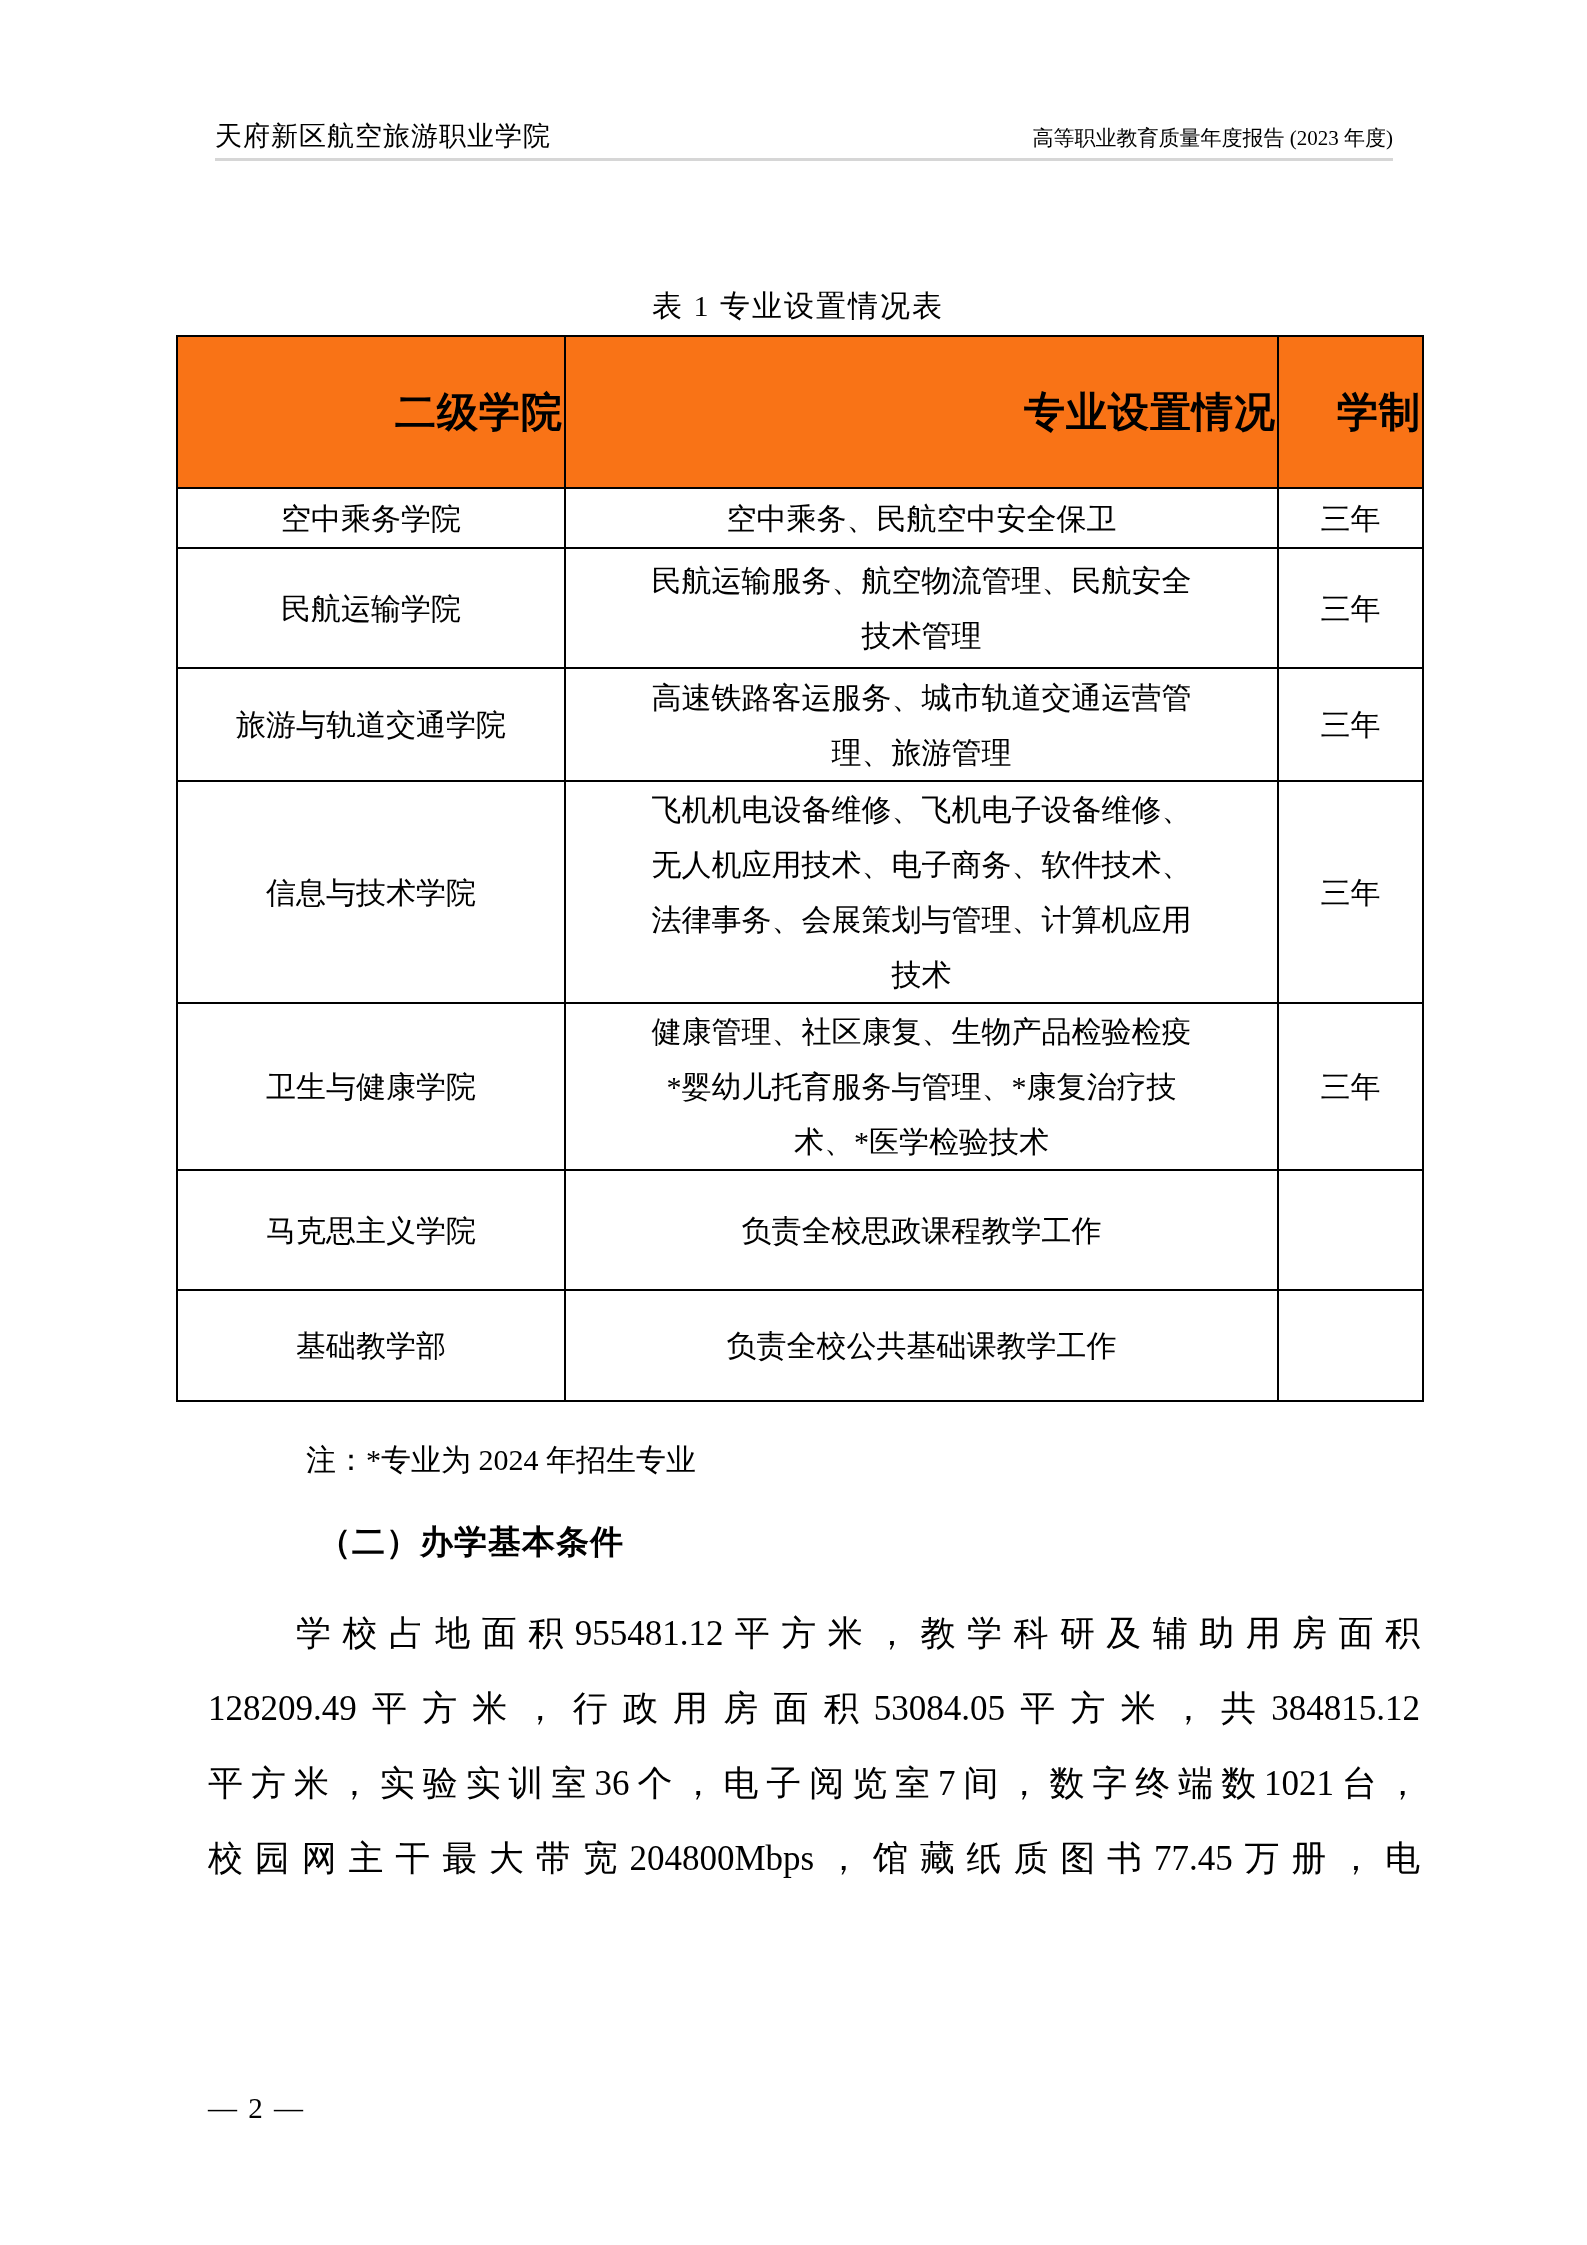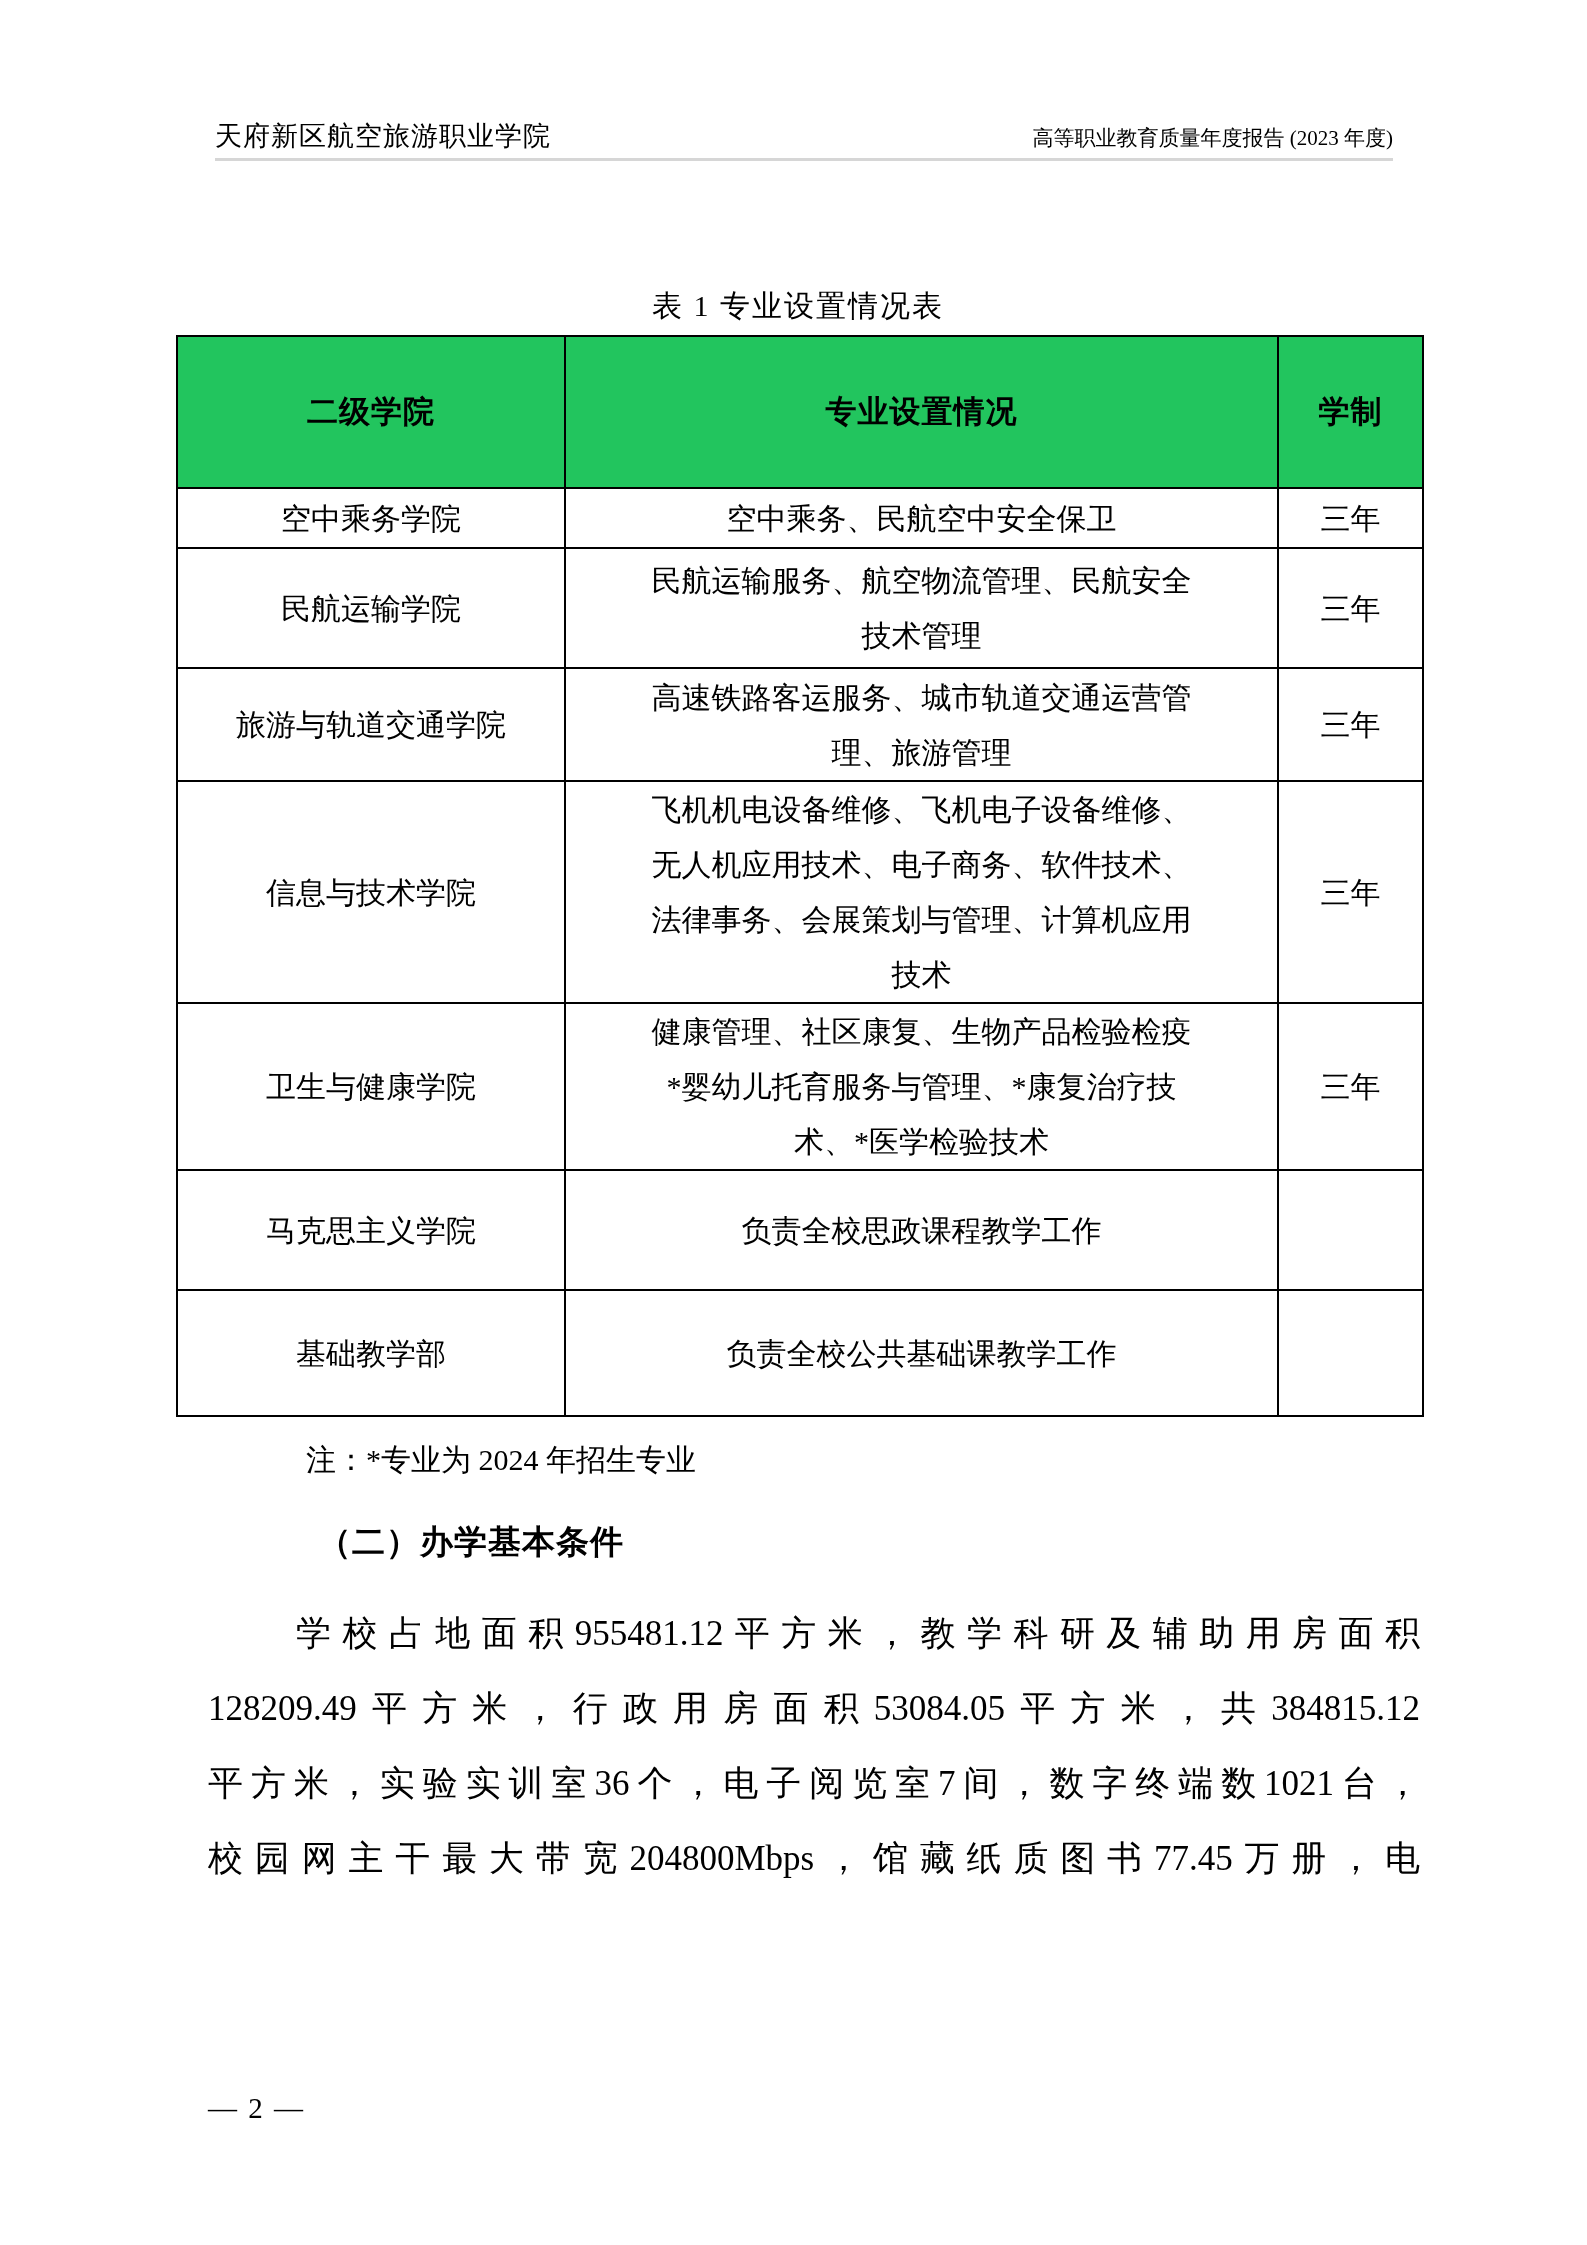--- a/index.html
+++ b/index.html
@@ -54,37 +54,38 @@
     table-layout: fixed;
   }
   .majors-table th, .majors-table td {
     border: 2px solid #000;
     text-align: center;
     vertical-align: middle;
     overflow: hidden;
   }
   .majors-table thead tr { height: 152px; }
   .majors-table th {
-    background: #22c55e;
-    font-size: 31px;
+    background: #f97316;
+    font-size: 41px;
     font-weight: bold;
     letter-spacing: 1px;
+    text-align: right;
   }
   .majors-table tbody td {
     font-size: 30px;
     line-height: 55px;
   }
   .majors-table td.majors-cell { padding: 0 80px; }
   tr.r1 { height: 60px; }
   tr.r2 { height: 120px; }
   tr.r3 { height: 113px; }
   tr.r4 { height: 221px; }
   tr.r5 { height: 165px; }
   tr.r6 { height: 120px; }
-  tr.r7 { height: 126px; }
+  tr.r7 { height: 111px; }
 
   
   .table-note {
     position: absolute;
     left: 306px;
     top: 1440px;
     font-size: 30px;
   }
 
   

